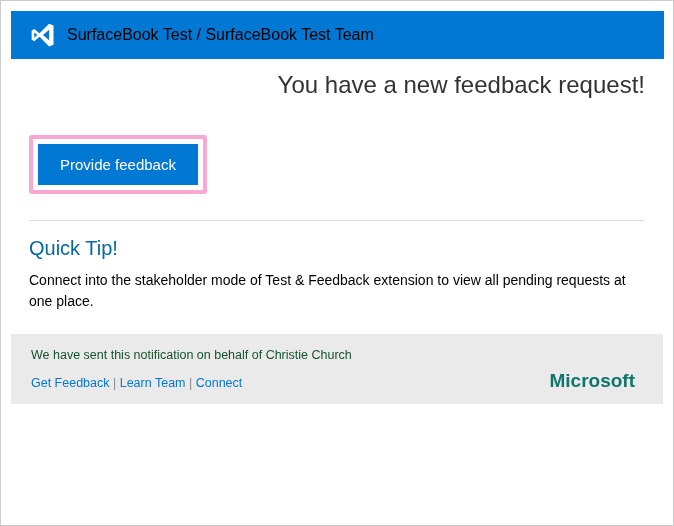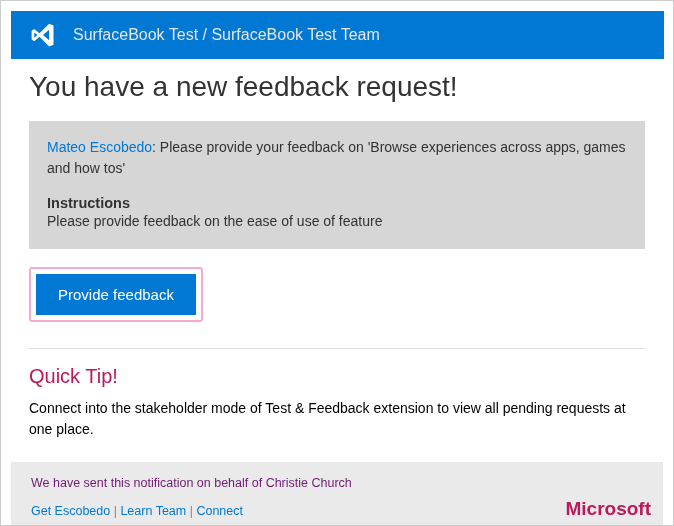--- a/index.html
+++ b/index.html
@@ -9,44 +9,45 @@
     }
     body {
       font-family: "Segoe UI", Tahoma, sans-serif;
       background: #fff;
       width: 674px;
       height: 526px;
       border: 1px solid #ccc;
     }
     .header {
       background: #0078d4;
-      color: #e5e5e5;
+      color: #000000;
       padding: 10px 18px;
       display: flex;
       align-items: center;
-      gap: 16px;
+      gap: 10px;
       margin: 10px 9px 0 10px;
     }
     .header-icon {
       width: 28px;
       height: 28px;
       flex-shrink: 0;
     }
     .header-title {
       font-size: 16px;
       font-weight: 400;
     }
     .content {
       padding: 12px 28px 0 28px;
     }
     .main-heading {
-      font-size: 28px;
+      font-size: 24px;
       font-weight: 400;
       color: #333;
       margin-bottom: 18px;
+      text-align: right;
     }
     .request-box {
       background: #d6d6d6;
       padding: 16px 18px 20px 18px;
     }
     .request-text {
       font-size: 14px;
       color: #333;
       line-height: 1.5;
     }
@@ -60,112 +61,105 @@
       margin-top: 16px;
     }
     .instructions-text {
       font-size: 14px;
       color: #333;
       margin-top: 2px;
     }
     .button-wrap {
       margin-top: 18px;
       display: inline-block;
-      border: 2px solid #f9a8d4;
+      border: 4px solid #f9a8d4;
       border-radius: 3px;
       padding: 5px;
     }
     .feedback-button {
       background: #0078d4;
       color: #fff;
       border: none;
       font-size: 15px;
       padding: 12px 22px;
       cursor: pointer;
       font-family: inherit;
     }
     .divider {
       border: none;
       border-top: 1px solid #ddd;
       margin: 26px 0 16px 0;
     }
     .quicktip-heading {
       font-size: 20px;
       font-weight: 400;
-      color: #be185d;
+      color: #0369a1;
       margin-bottom: 10px;
     }
     .quicktip-text {
       font-size: 14px;
       color: #000000;
       line-height: 1.5;
     }
     .footer {
       background: #eaeaea;
       margin: 22px 10px 10px 10px;
       padding: 14px 20px 14px 20px;
       position: relative;
     }
     .footer-sent {
       font-size: 12.5px;
-      color: #701a75;
+      color: #14532d;
     }
     .footer-links {
       font-size: 12.5px;
       margin-top: 14px;
       color: #888;
     }
     .footer-links a {
       color: #0078d4;
       text-decoration: none;
     }
     .ms-logo {
       position: absolute;
-      right: 12px;
+      right: 28px;
       bottom: 12px;
       font-size: 19px;
-      color: #be185d;
+      color: #0f766e;
       font-weight: 600;
       font-family: "Segoe UI", sans-serif;
     }
   </style>
 </head>
 <body>
 
 <div class="header">
   <span class="header-icon">
     <svg viewBox="0 0 32 32" width="28" height="28">
       <path fill="#ffffff" d="M23 3 L28 5 L28 27 L23 29 L12 18 L6 23 L3 21 L3 11 L6 9 L12 14 L23 3 Z M23 10 L16 16 L23 22 Z M6 13 L6 19 L9.5 16 Z"></path>
     </svg>
   </span>
   <span class="header-title">SurfaceBook Test / SurfaceBook Test Team</span>
 </div>
 
 <div class="content">
   <h1 class="main-heading">You have a new feedback request!</h1>
 
-  <div class="request-box">
-    <p class="request-text">
-      <span class="requester-name">Mateo Escobedo</span><span>: </span><span>Please provide your feedback on 'Browse experiences across  apps, games and how tos'</span>
-    </p>
-    <h2 class="instructions-heading">Instructions</h2>
-    <p class="instructions-text">Please provide feedback on the ease of use of feature</p>
-  </div>
 
   <div class="button-wrap">
     <button class="feedback-button">Provide feedback</button>
   </div>
 
   <hr class="divider">
 
   <h2 class="quicktip-heading">Quick Tip!</h2>
   <p class="quicktip-text">Connect into the stakeholder mode of Test &amp; Feedback extension to view all pending requests at one place.</p>
 </div>
 
 <div class="footer">
   <p class="footer-sent">
     <span>We have sent this notification on behalf of  </span><span>Christie Church</span>
   </p>
   <p class="footer-links">
-    <a href="#">Get Escobedo</a> | <a href="#">Learn Team</a> | <a href="#">Connect</a>
+    <a href="#">Get Feedback</a> | <a href="#">Learn Team</a> | <a href="#">Connect</a>
   </p>
   <div class="ms-logo">Microsoft</div>
 </div>
 
 </body></html>

